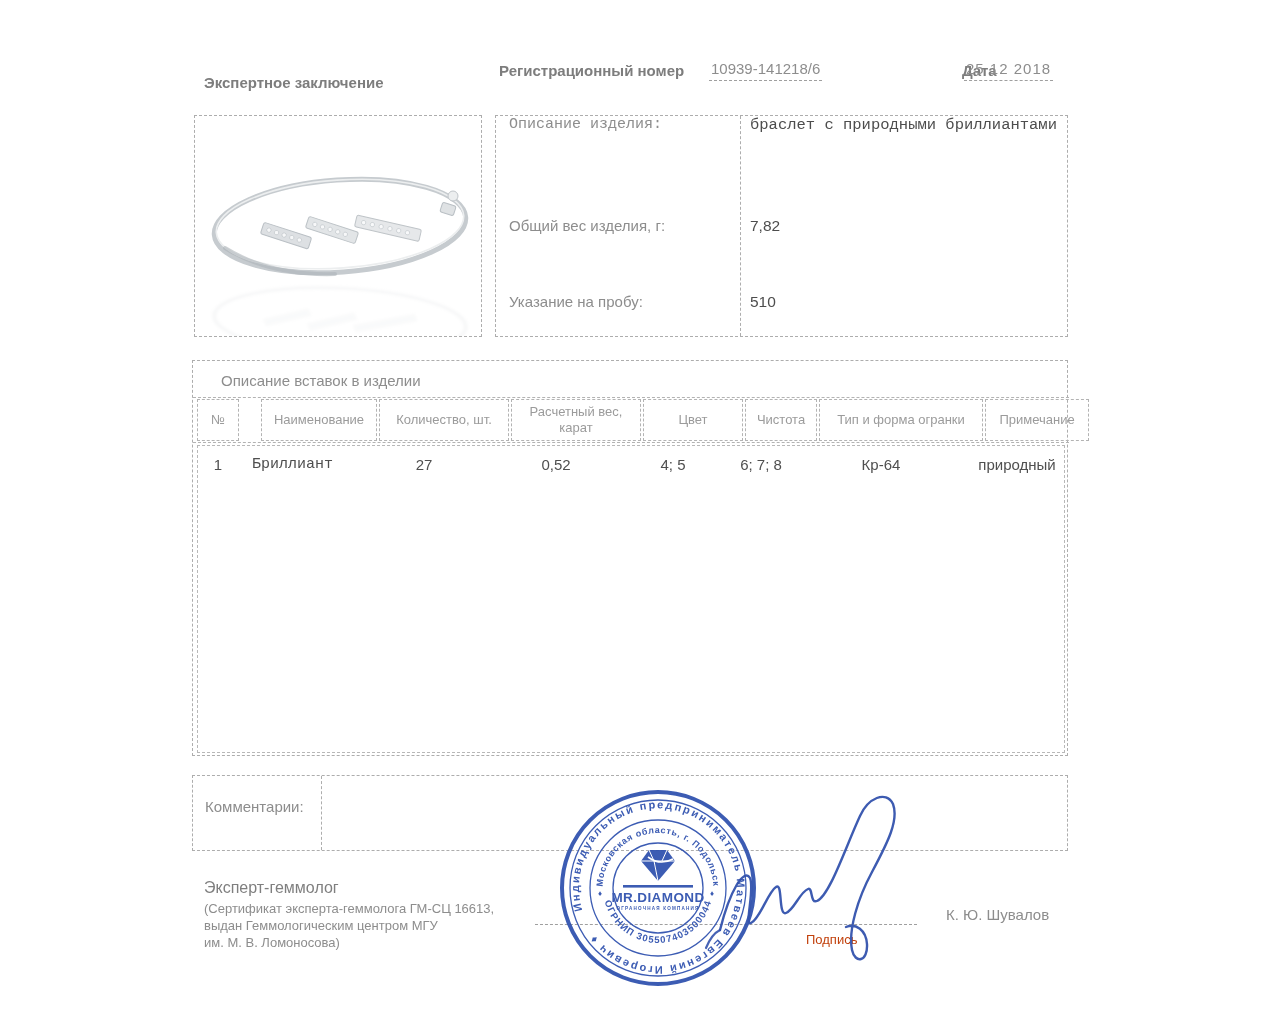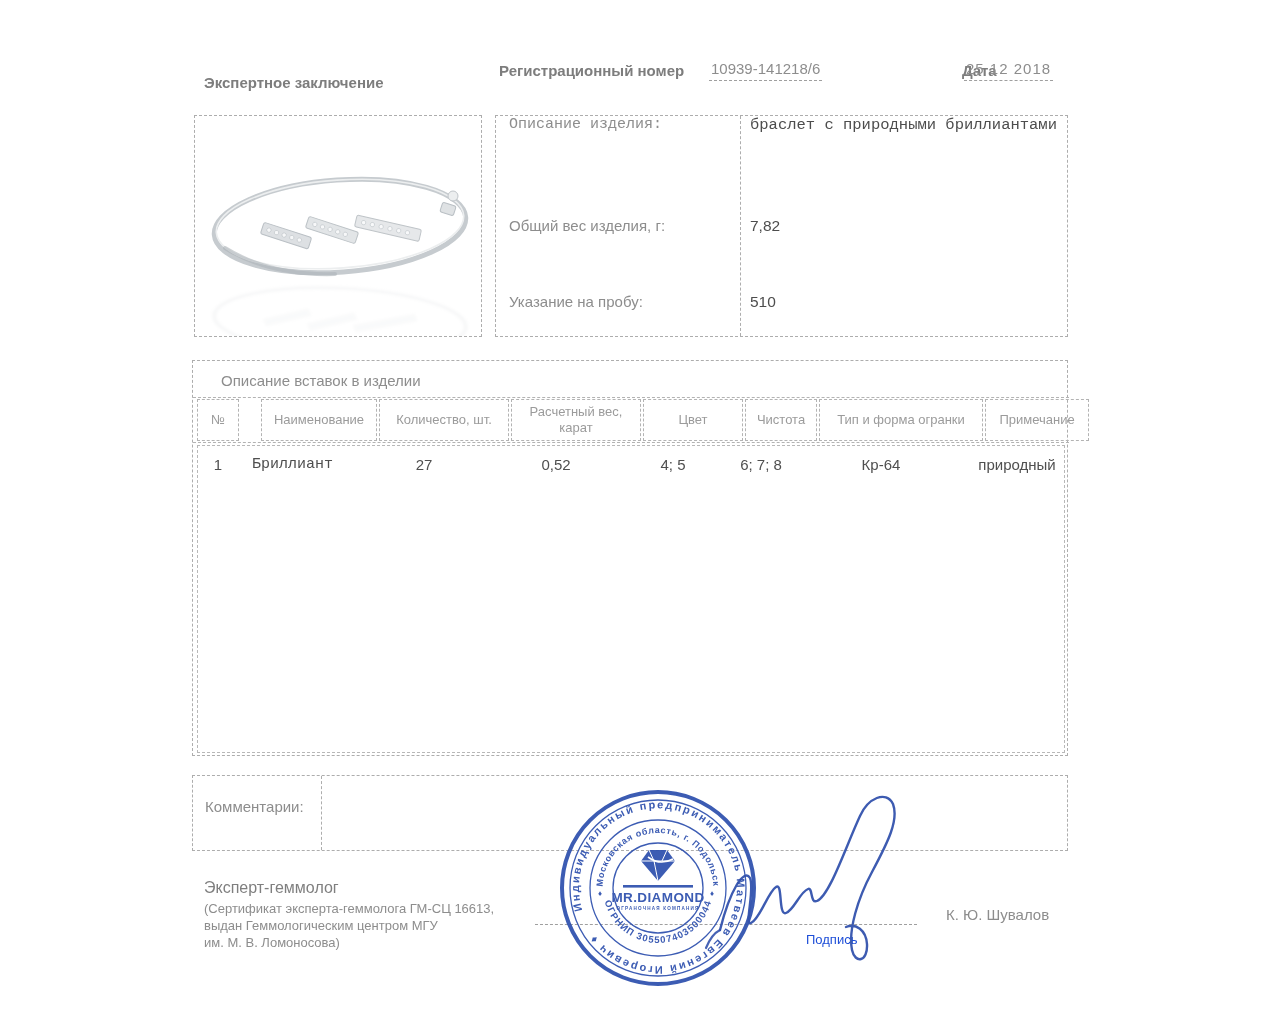--- a/index.html
+++ b/index.html
@@ -144,21 +144,21 @@
     <div class="abs lbl" style="left:12px; top:22px;">Комментарии:</div>
     <div class="abs val" style="left:140px; top:22px;"></div>
   </div>
 
   <div class="abs" style="left:204px; top:879px; color:#7f7f7f; font-size:16px;">Эксперт-геммолог</div>
   <div class="abs footer-small" style="left:204px; top:900px;">(Сертификат эксперта-геммолога ГМ-СЦ 16613,</div>
   <div class="abs footer-small" style="left:204px; top:917px;">выдан Геммологическим центром МГУ</div>
   <div class="abs footer-small" style="left:204px; top:934px;">им. М. В. Ломоносова)</div>
 
   <div class="abs" style="left:535px; top:924px; width:382px; border-top:1.5px dashed #9f9f9f;"></div>
-  <div class="abs" style="left:806px; top:932px; color:#1d4ed8; font-size:13px;">Подпись</div>
+  <div class="abs" style="left:806px; top:932px; color:#c2410c; font-size:13px;">Подпись</div>
   <div class="abs" style="left:946px; top:906px; color:#8d8d8d; font-size:15px;">К. Ю. Шувалов</div>
 
   <svg class="abs" style="left:550px; top:780px; opacity:0.93;" width="216" height="216" viewBox="-108 -108 216 216">
     <g stroke="#2e50ae" fill="none">
       <circle r="96" stroke-width="4"></circle>
       <circle r="88" stroke-width="1.3"></circle>
       <circle r="68" stroke-width="1.3"></circle>
       <circle r="45" stroke-width="1.3"></circle>
     </g>
     <defs>

